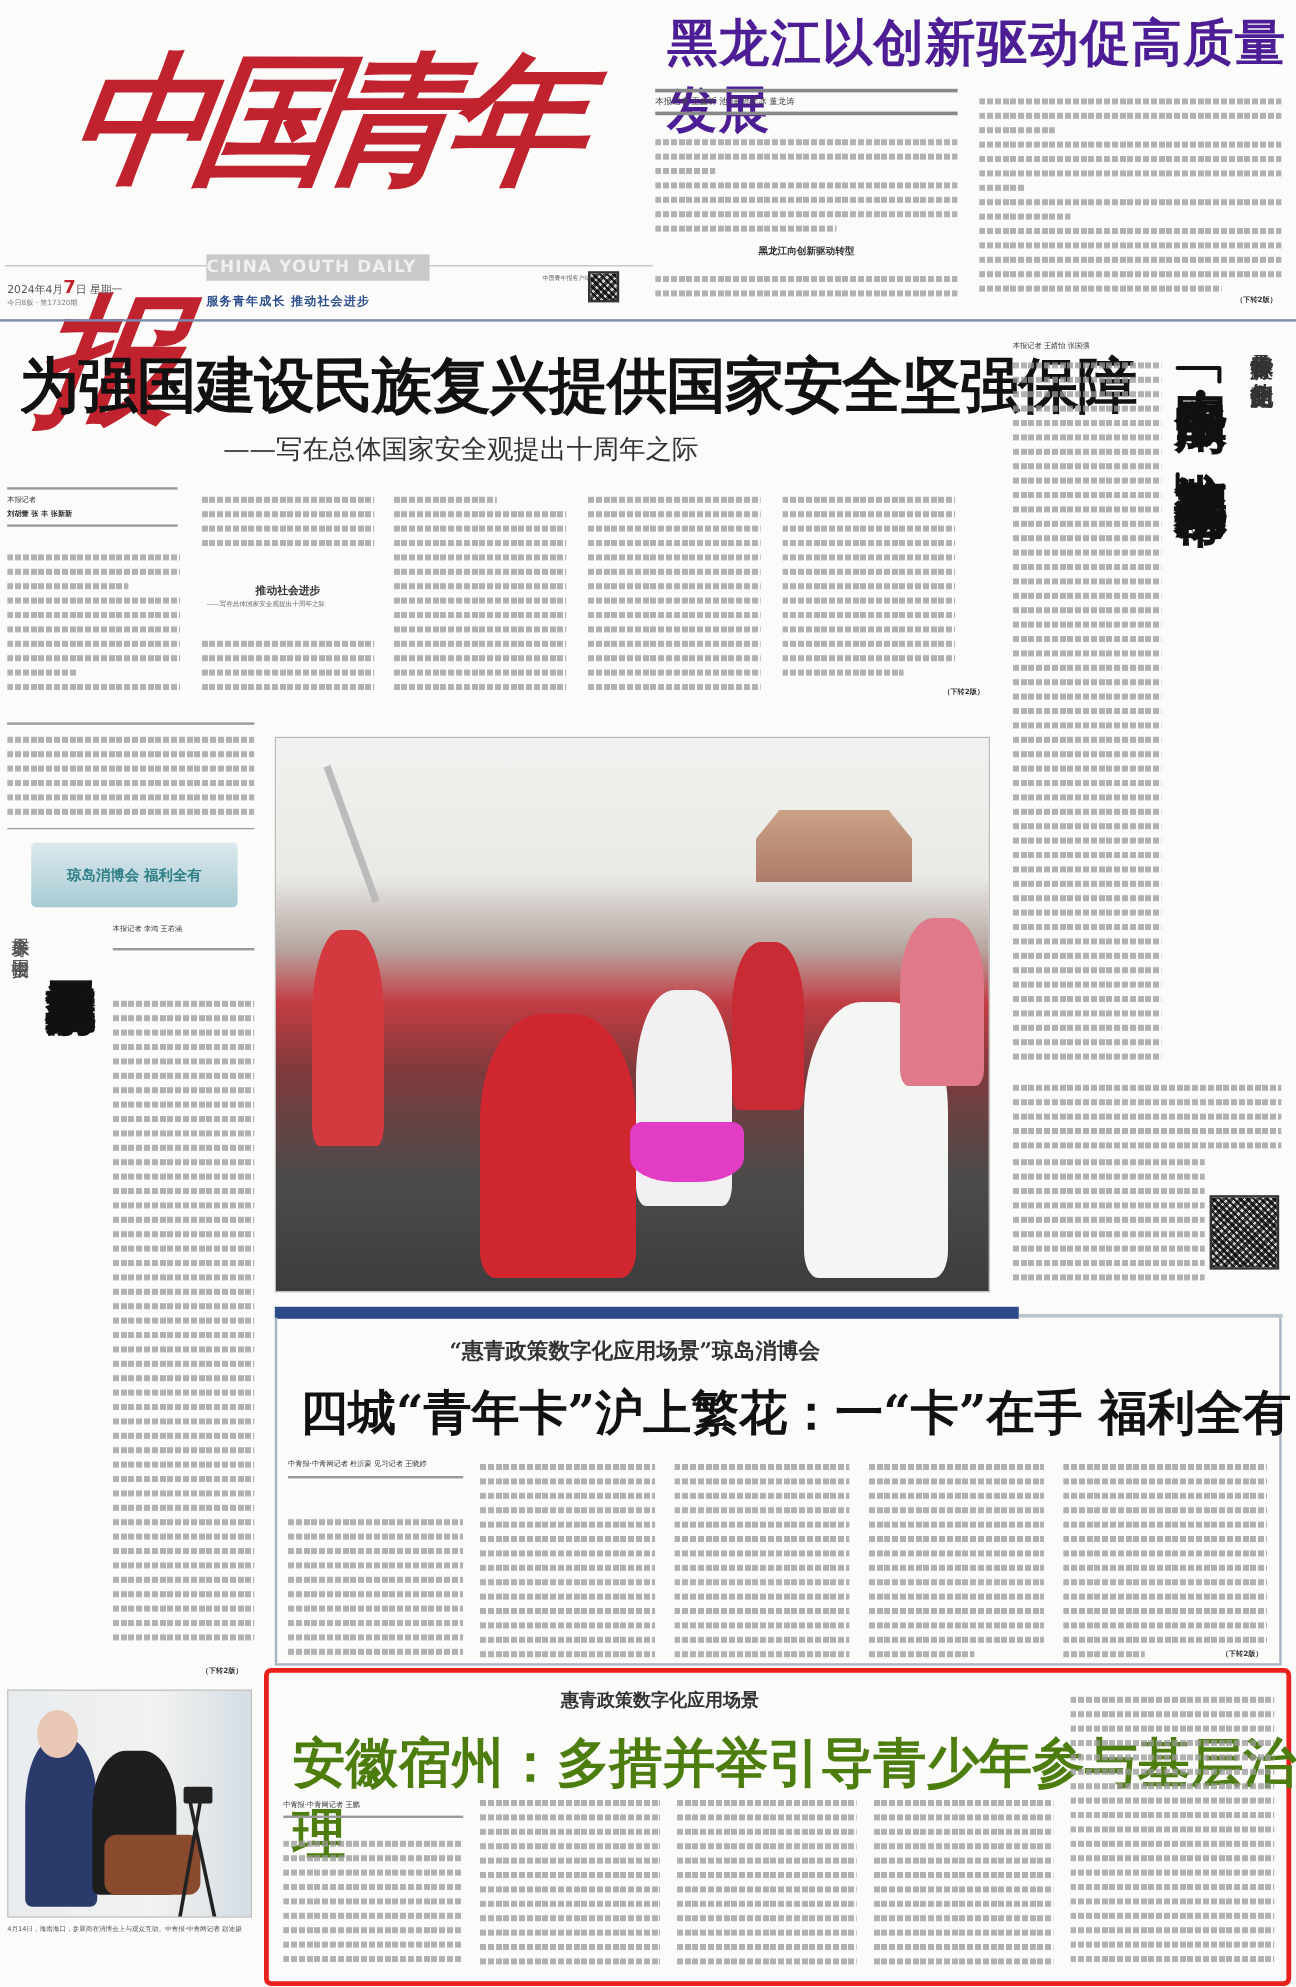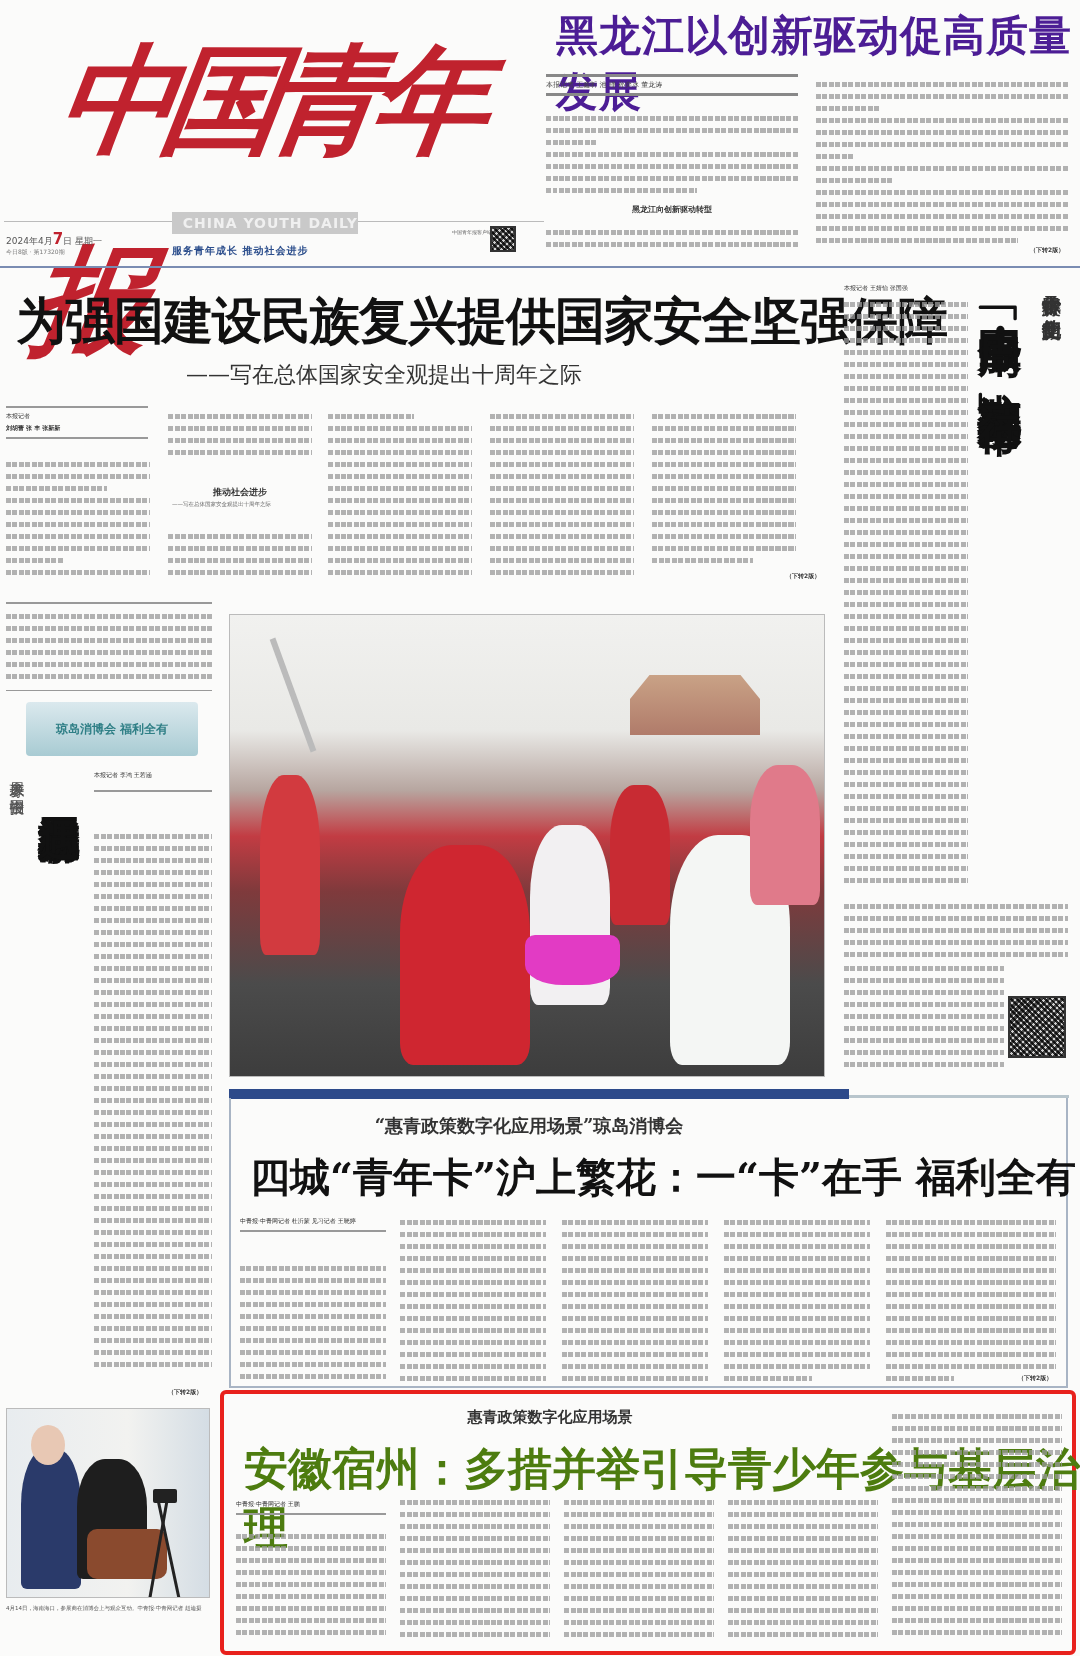--- a/index.html
+++ b/index.html
@@ -1,19 +1,19 @@
 <!DOCTYPE html>
 <html><head>
 <meta charset="utf-8">
 <style>
   * { box-sizing: border-box; margin: 0; padding: 0; }
   body { width: 1080px; height: 1656px; background: #fbfbfa; font-family: "DejaVu Serif", serif; color: #222; position: relative; overflow: hidden; }
   .abs { position: absolute; }
   .masthead-logo { left: 60px; top: 0px; width: 420px; height: 200px; color: #c0222e; font-family: "DejaVu Serif", serif; font-size: 118px; font-weight: bold; font-style: italic; letter-spacing: -14px; line-height: 200px; transform: skewX(-8deg); }
-  .en-name { left: 172px; top: 212px; width: 186px; height: 22px; background: #c9c9c9; color: #f0f0f0; font-family: "DejaVu Sans", sans-serif; font-size: 14px; font-weight: bold; text-align: right; line-height: 22px; letter-spacing: 1px; }
+  .en-name { left: 172px; top: 212px; width: 186px; height: 22px; background: #c9c9c9; color: #f0f0f0; font-family: "DejaVu Sans", sans-serif; font-size: 14px; font-weight: bold; text-align: left; line-height: 22px; letter-spacing: 1px; }
   .mh-rule { left: 4px; top: 221px; width: 540px; height: 1px; background: #bbb; }
   .date-line { left: 6px; top: 230px; font-family: "DejaVu Sans", sans-serif; font-size: 9px; color: #555; }
   .date-line .big { color: #c0222e; font-size: 15px; font-weight: bold; }
   .sub-line { left: 6px; top: 248px; font-family: "DejaVu Sans", sans-serif; font-size: 6px; color: #777; }
   .slogan { left: 172px; top: 244px; font-family: "DejaVu Sans", sans-serif; font-size: 10px; font-weight: bold; color: #2c4e8c; letter-spacing: 1px; }
   .qr { background: repeating-linear-gradient(45deg,#333 0 2px,#ddd 2px 4px), repeating-linear-gradient(-45deg,#555 0 3px,#eee 3px 5px); background-blend-mode: multiply; border: 2px solid #333; }
   .tiny-info { left: 452px; top: 228px; font-family: "DejaVu Sans", sans-serif; font-size: 5px; color: #666; line-height: 8px; }
 
   .hl-title { left: 556px; top: 8px; font-size: 42px; font-weight: bold; color: #4c1d95; letter-spacing: 1px; font-family: "DejaVu Serif", serif; }
   .text-block { font-family: "DejaVu Sans", sans-serif; font-size: 5.6px; line-height: 12px; color: #888; word-break: break-all; overflow: hidden; }

